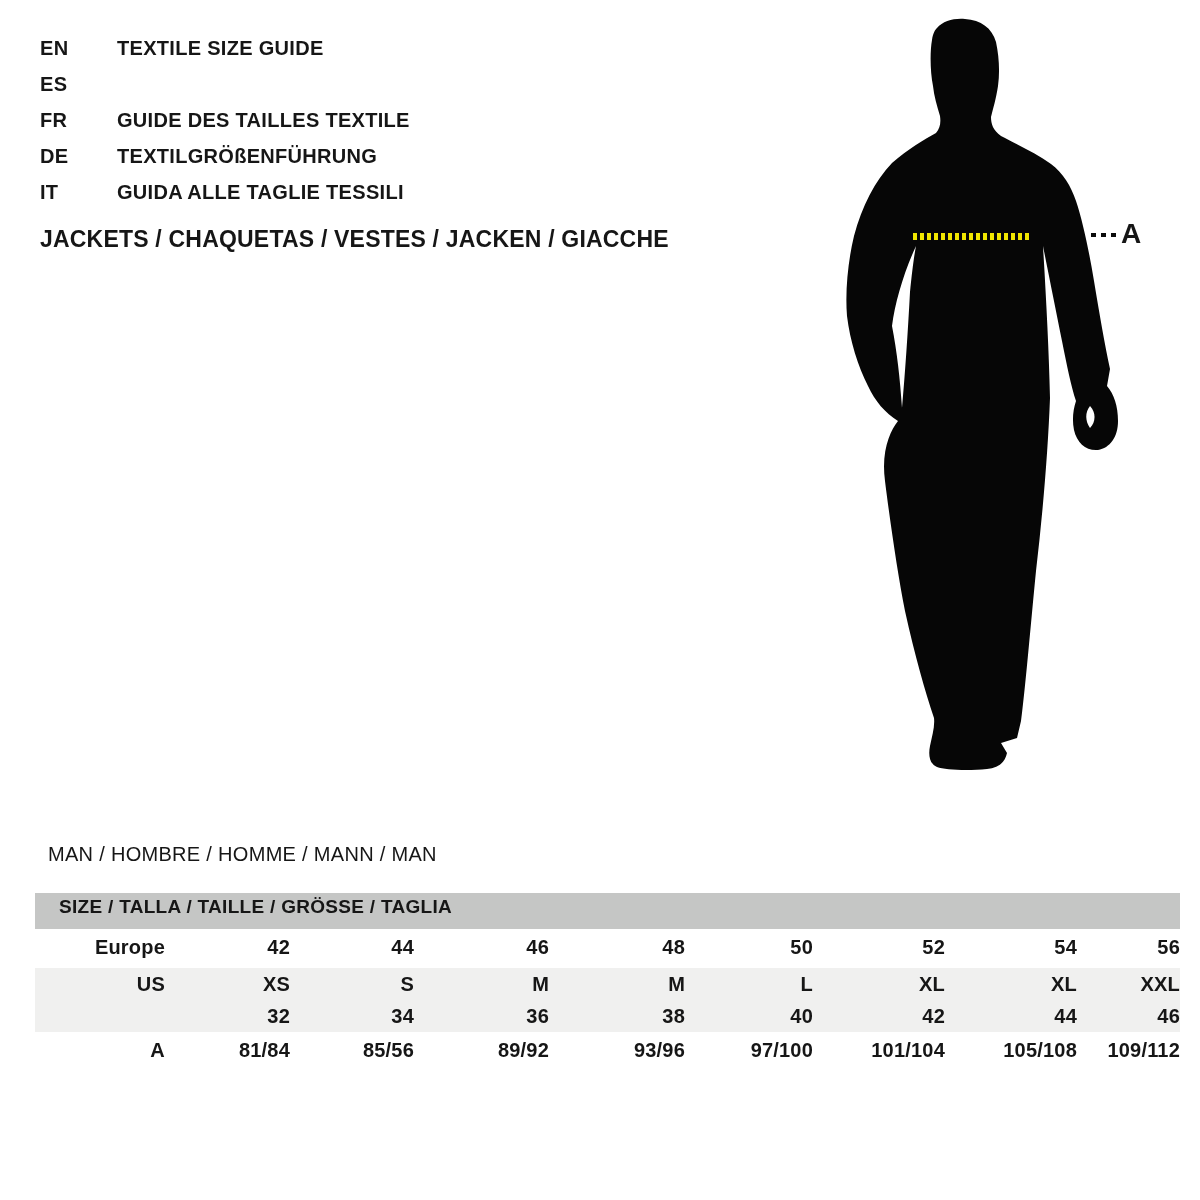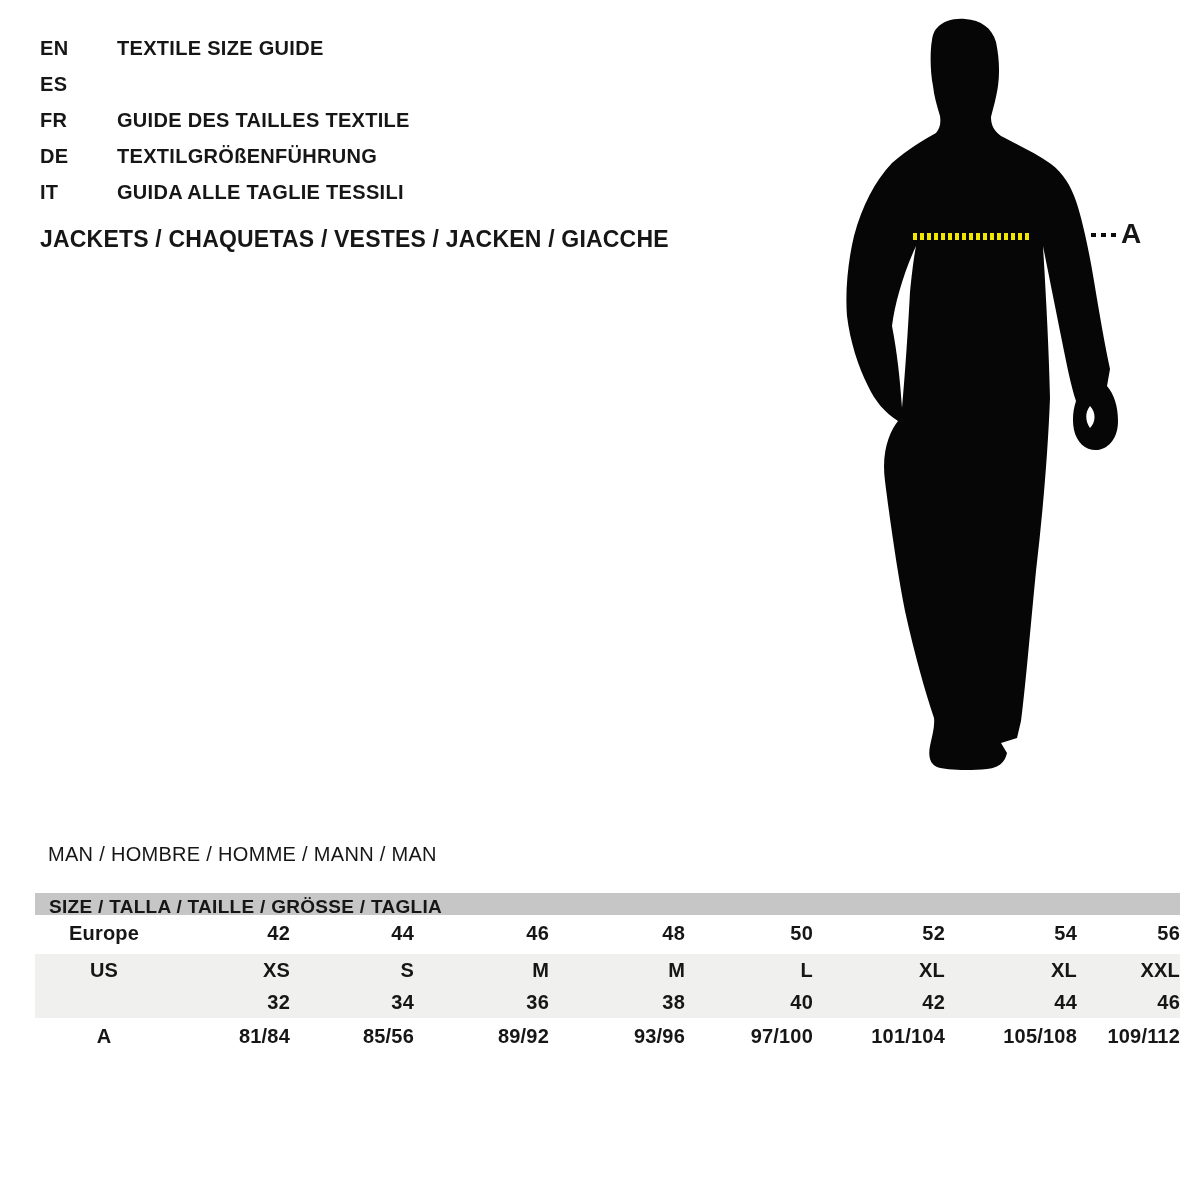--- a/index.html
+++ b/index.html
@@ -25,27 +25,27 @@
                background:repeating-linear-gradient(90deg,#0b0b0b 0 5px,transparent 5px 10px);}
   .measure-label{position:absolute;left:1121px;top:220px;
                  font-size:28px;font-weight:bold;line-height:28px;}
 
   
   .section-title{position:absolute;left:40px;top:843px;
                  font-size:20px;font-weight:normal;letter-spacing:.3px;margin-left:8px;}
 
   
   .table-wrap{position:absolute;left:35px;top:893px;width:1145px;}
-  .table-header{height:22px;line-height:27px;background:#c5c6c5;
-                font-size:19px;font-weight:bold;padding-left:14px;
+  .table-header{height:36px;line-height:27px;background:#c5c6c5;
+                font-size:19px;font-weight:bold;padding-left:24px;
                 letter-spacing:.3px;box-sizing:border-box;}
   table{border-collapse:collapse;table-layout:fixed;width:1145px;}
   td{font-size:20px;font-weight:bold;text-align:right;padding:0;
      letter-spacing:.2px;vertical-align:middle;}
-  td.row-label{text-align:center;padding-left:8px;}
+  td.row-label{text-align:right;padding-left:8px;}
   tr.r0{height:38px;background:#ffffff;}
   tr.r1{height:33px;background:#f0f0ef;border-top:2px solid #ffffff;}
   tr.r2{height:32px;background:#f0f0ef;}
   tr.r3{height:37px;background:#ffffff;}
 
   
   .footnote{position:absolute;left:40px;top:1096px;
             font-size:20px;font-weight:bold;letter-spacing:.2px;}
 </style>
 </head>

